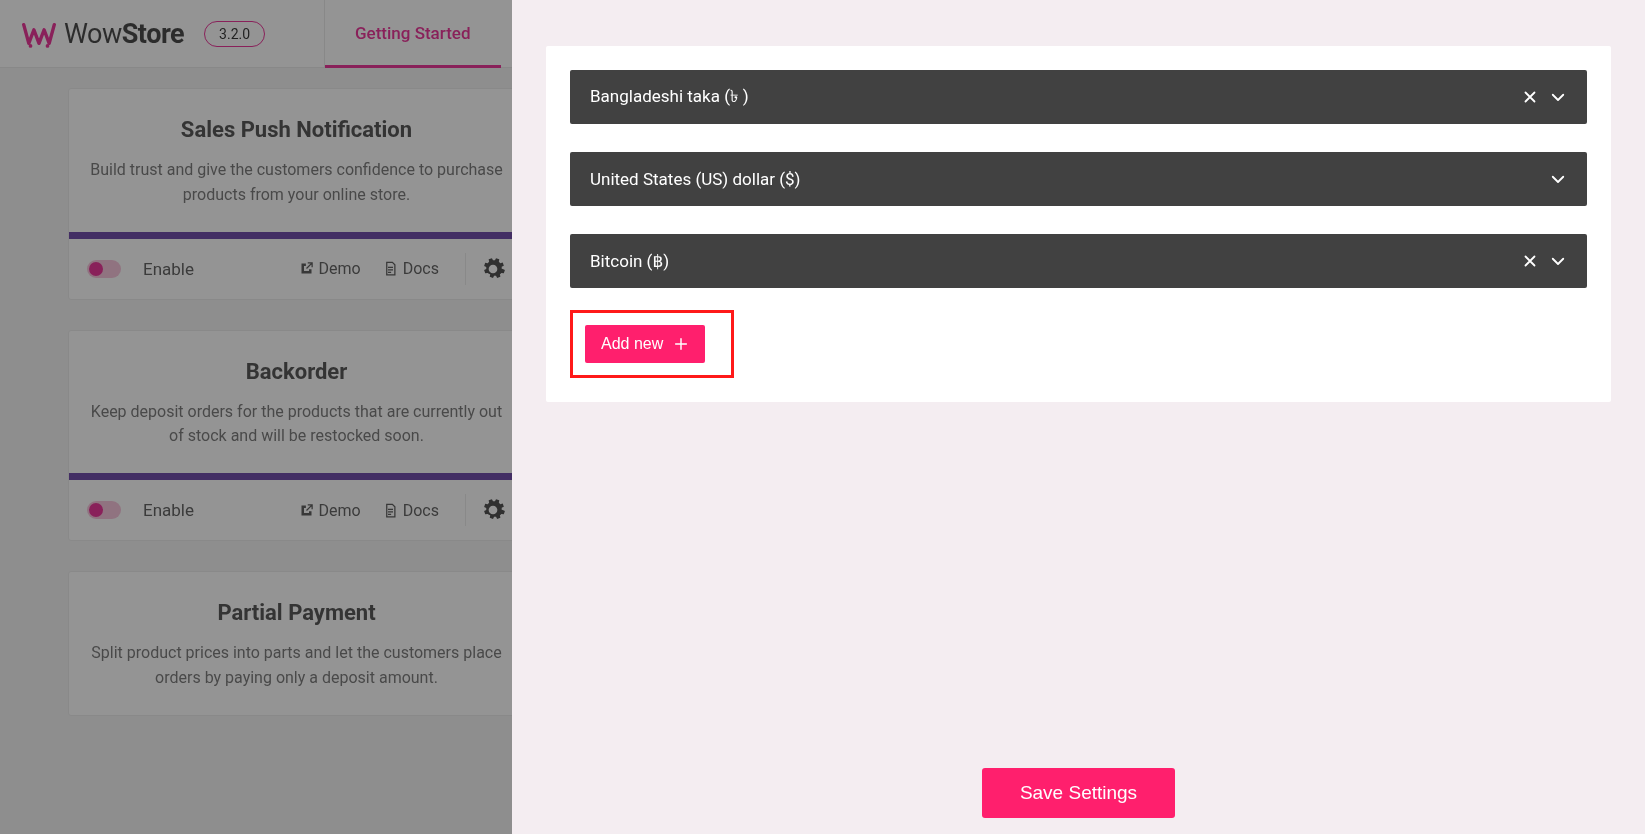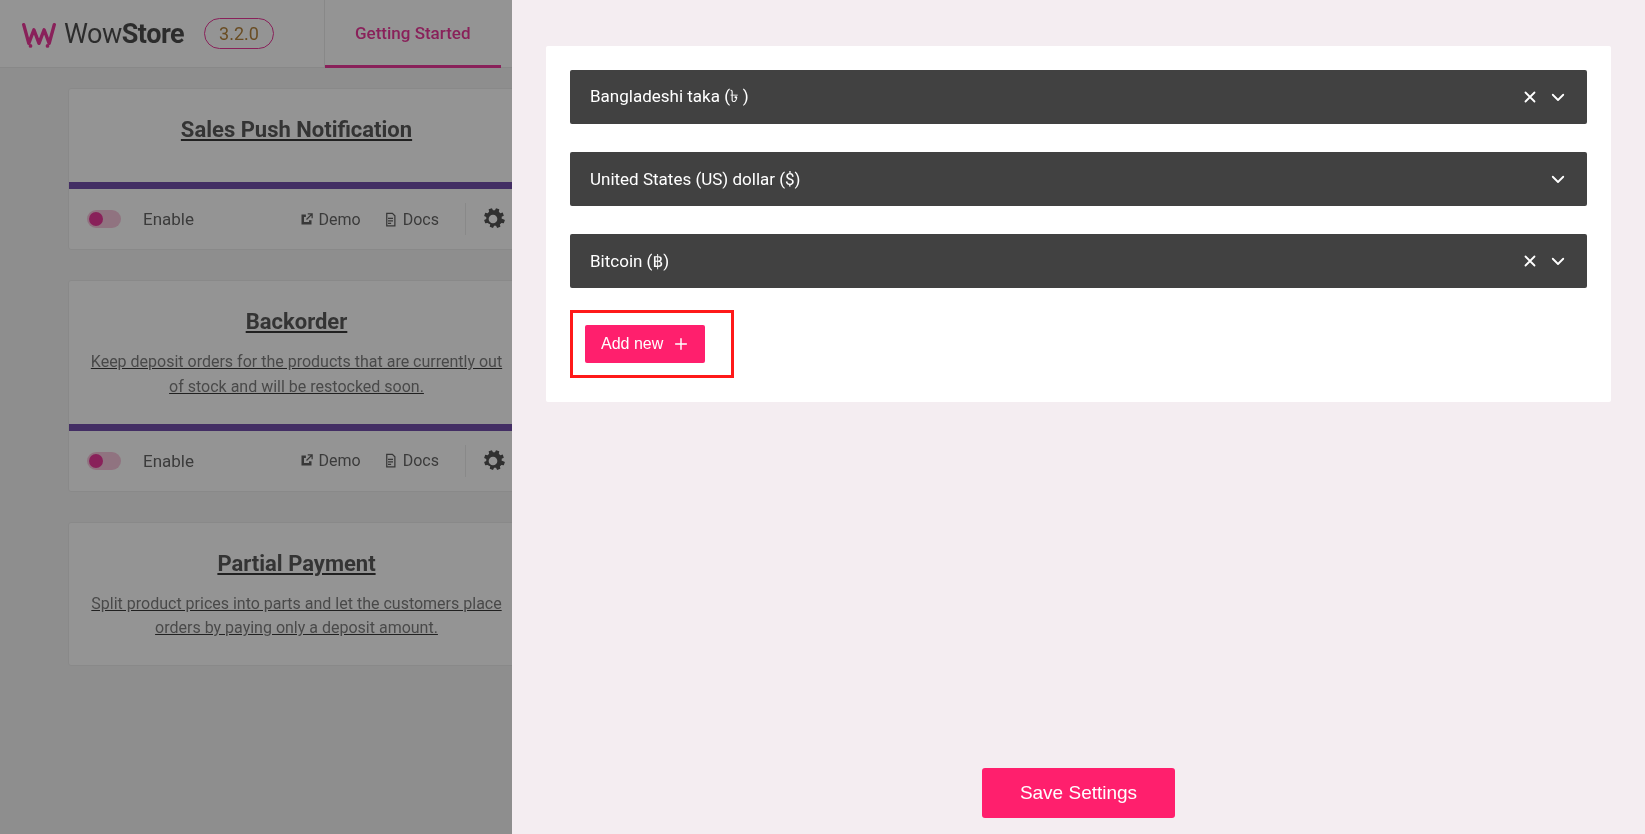--- a/index.html
+++ b/index.html
@@ -30,22 +30,22 @@
 }
 .logo-icon {
   width: 34px;
   height: 30px;
   margin-right: 8px;
 }
 .logo-text { font-size: 27px; color: #1a1a1a; letter-spacing: -0.5px; }
 .logo-text b { font-weight: 700; }
 .version-pill {
   border: 1px solid #e6007e;
-  color: #a16207;
-  font-size: 18px;
+  color: #000000;
+  font-size: 14px;
   border-radius: 16px;
   padding: 4px 14px;
   margin-left: 20px;
 }
 .nav-tab {
   color: #e6007e;
   font-size: 17px;
   font-weight: 500;
   padding: 0 30px;
   height: 100%;
@@ -59,21 +59,21 @@
 .cards-col {
   width: 525px;
   padding: 20px 0 0 68px;
 }
 .card {
   background: #fff;
   border: 1px solid #e7e7e7;
   border-radius: 3px;
   margin-bottom: 30px;
 }
-.card-body { padding: 28px 20px 24px; text-align: center; text-decoration: underline; }
+.card-body { padding: 28px 20px 24px; text-align: center; }
 .card-title { font-size: 22px; font-weight: 700; color: #2b2b2b; margin-bottom: 16px; }
 .card-desc { font-size: 16px; color: #5a5a5a; line-height: 1.55; }
 .card-foot {
   border-top: 7px solid #4c1d95;
   display: flex;
   align-items: center;
   padding: 14px 18px;
   gap: 22px;
 }
 .toggle {
@@ -189,20 +189,21 @@
     <span class="logo-text"><span>Wow</span><b>Store</b></span>
     <span class="version-pill">3.2.0</span>
   </div>
   <div class="nav-tab">Getting Started</div>
 </div>
 
 <div class="cards-col">
   <div class="card">
     <div class="card-body">
       <div class="card-title">Sales Push Notification</div>
+      <div class="card-desc">Build trust and give the customers confidence to purchase products from your online store.</div>
     </div>
     <div class="card-foot">
       <div class="toggle"></div>
       <span class="foot-label">Enable</span>
       <a class="foot-link">
         <svg viewBox="0 0 24 24">
             <path d="M14 3h7v7M21 3l-9 9M5 5h5v2H7v10h10v-3h2v5H5z" fill="none" stroke="#333" stroke-width="2"></path>
           </svg>
         <span>Demo</span>
       </a>

